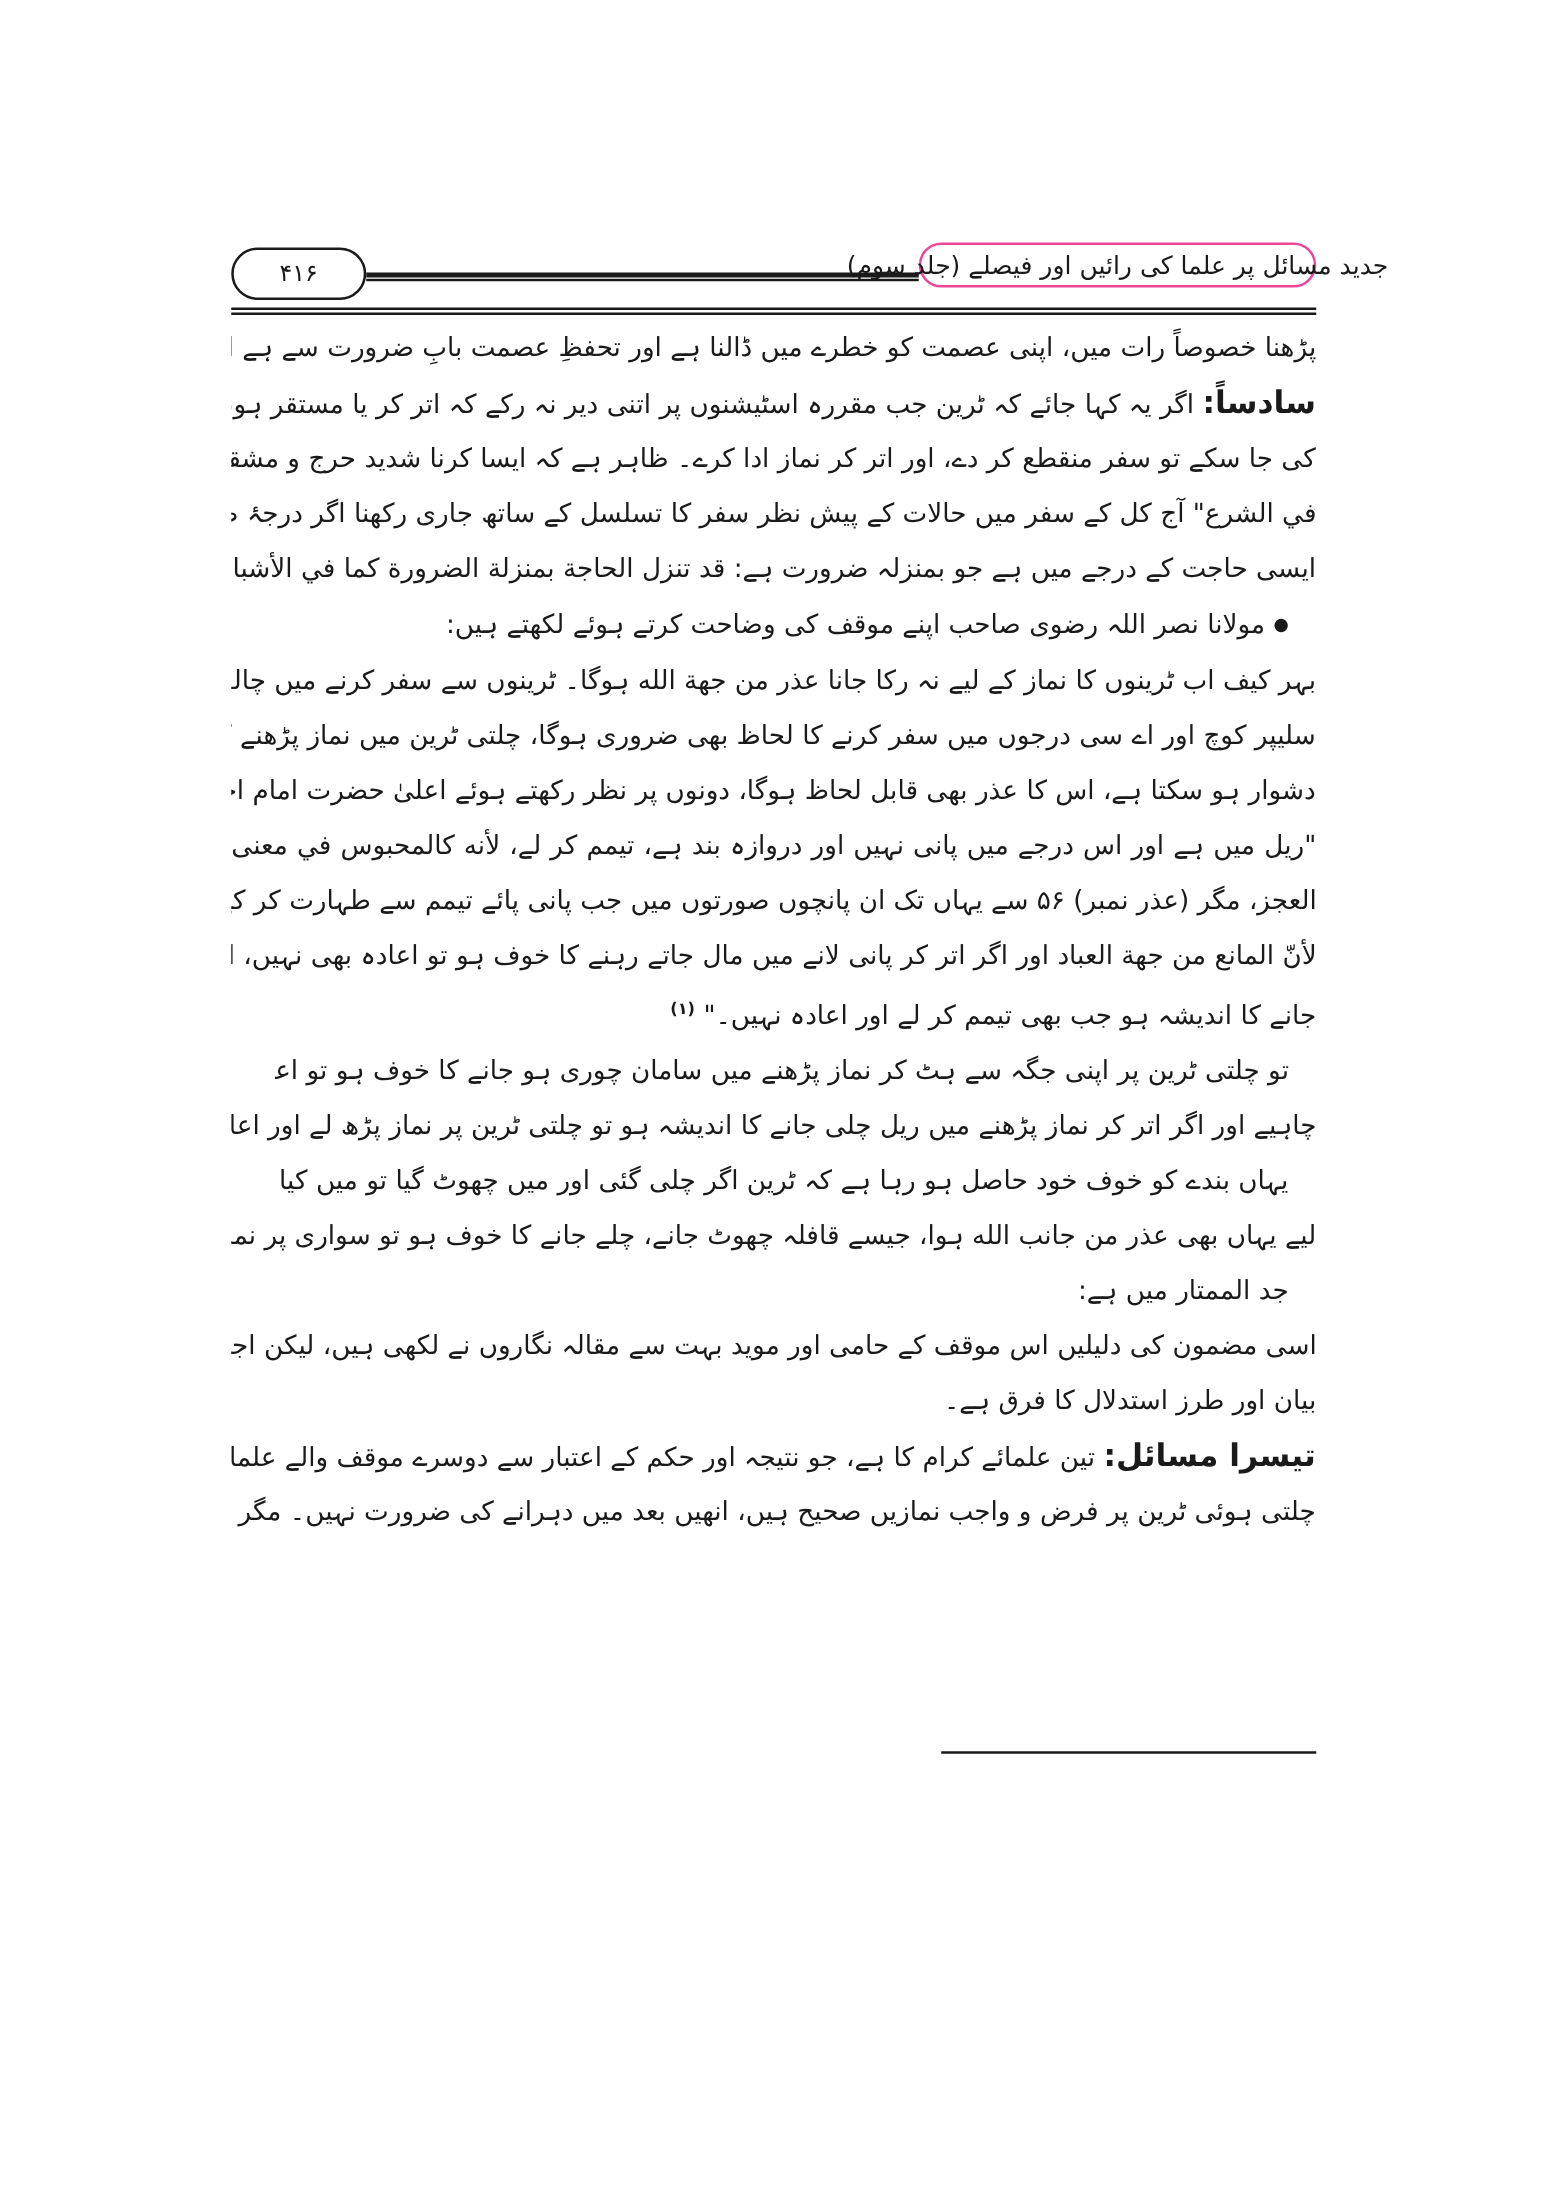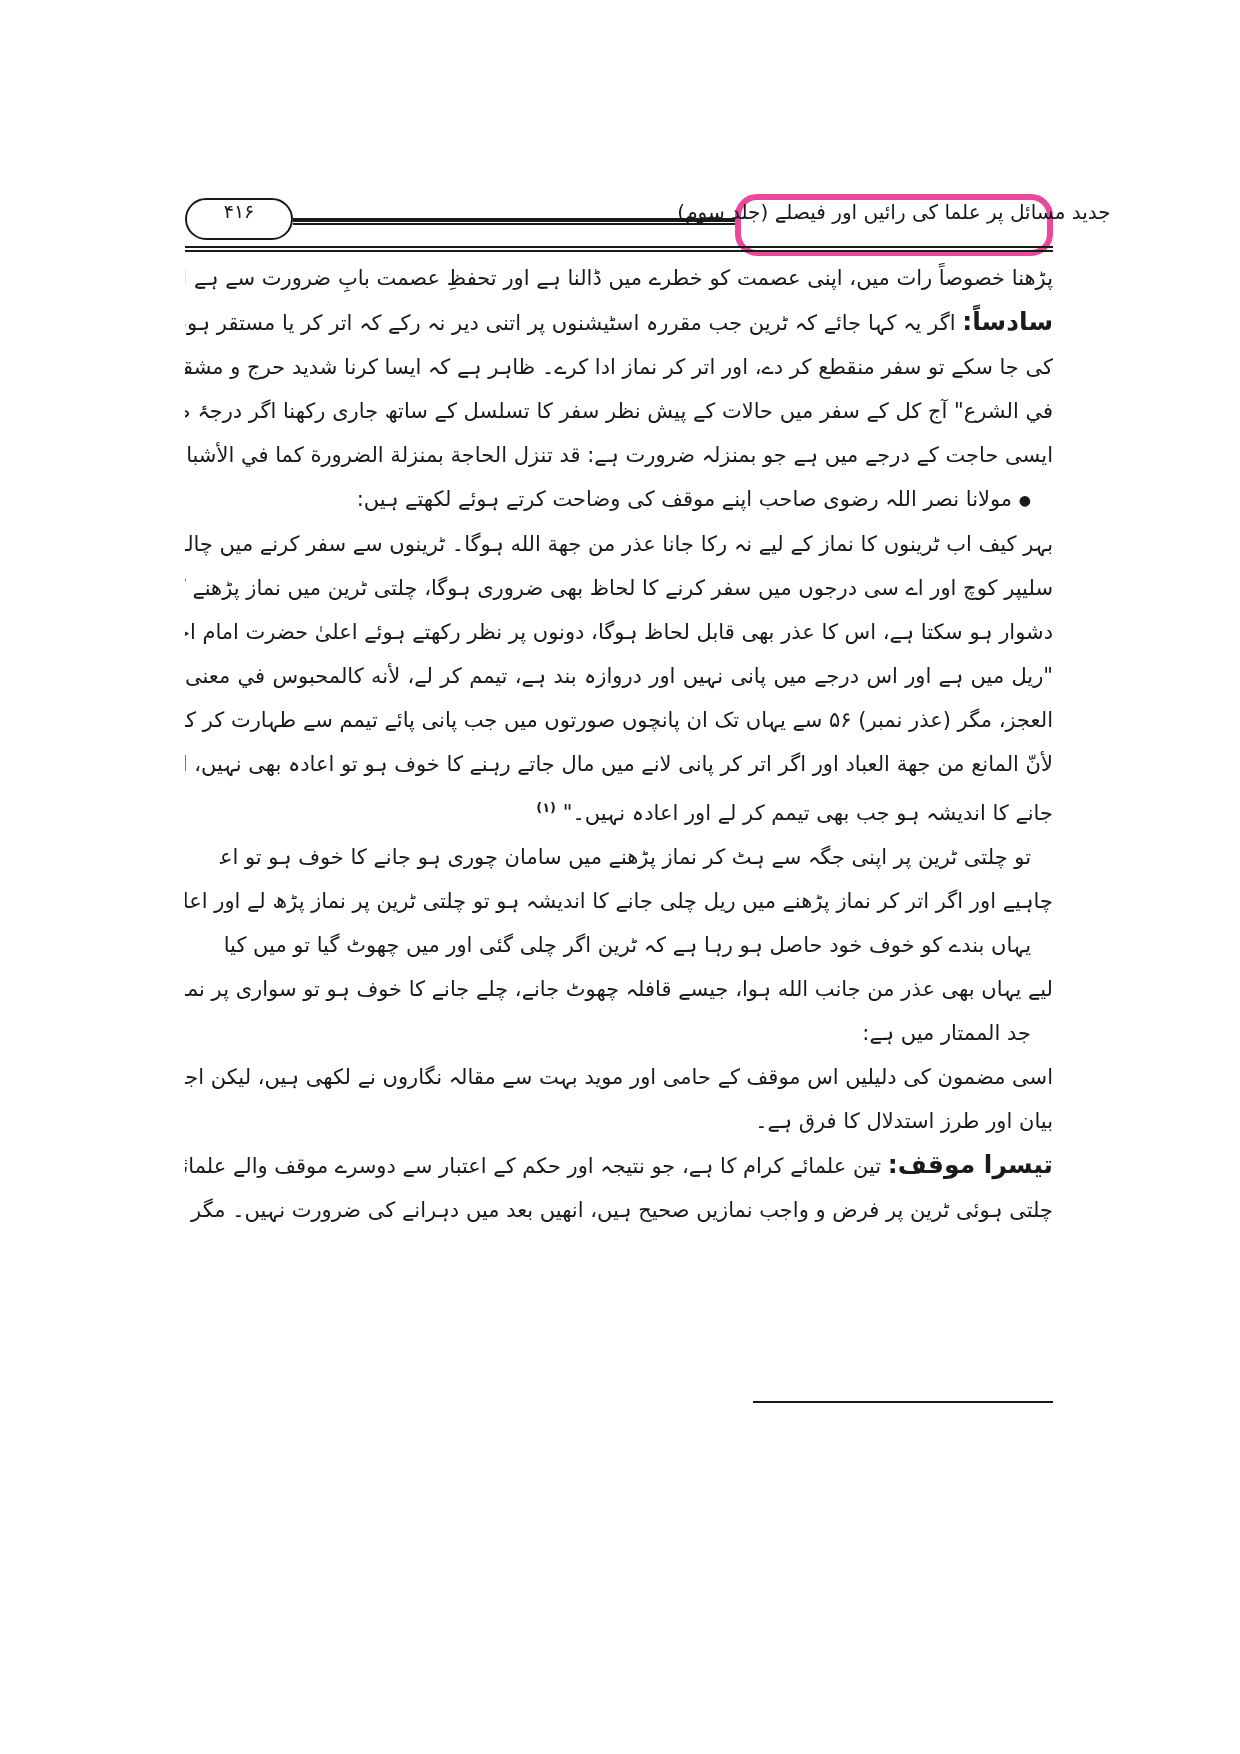--- a/index.html
+++ b/index.html
@@ -1,23 +1,23 @@
 <!DOCTYPE html>
 <html><head>
 <meta charset="utf-8">
 <style>
   html, body { margin: 0; padding: 0; background: #ffffff; }
   body { width: 1240px; height: 1754px; position: relative; overflow: hidden; font-family: "DejaVu Sans", sans-serif; color: #1a1a1a; }
   .page { position: absolute; left: 0; top: 0; width: 1240px; height: 1754px; background: #fff; }
 
   
   .hdr { position: absolute; left: 185px; top: 198px; width: 868px; height: 46px; }
-  .hdr-pagebox { position: absolute; left: 0; top: 0; width: 108px; height: 42px; border: 2px solid #1a1a1a; border-radius: 22px; box-sizing: border-box; display: flex; justify-content: center; }
+  .hdr-pagebox { position: absolute; left: 0; top: 0; width: 108px; height: 42px; border: 2px solid #1a1a1a; border-radius: 22px; box-sizing: border-box; display: flex; align-items: center; justify-content: center; }
   .hdr-pagebox span { font-size: 19px; letter-spacing: 1px; }
-  .hdr-titlebox { position: absolute; right: 0; top: -4px; height: 62px; width: 318px; border: 6px solid #ec4899; border-radius: 22px; box-sizing: border-box; display: flex; align-items: flex-start; justify-content: center; direction: rtl; }
+  .hdr-titlebox { position: absolute; right: 0; top: -4px; height: 36px; width: 318px; border: 2px solid #ec4899; border-radius: 22px; box-sizing: border-box; display: flex; align-items: center; justify-content: center; direction: rtl; }
   .hdr-titlebox span { font-size: 20px; white-space: nowrap; }
   .hdr-connector { position: absolute; left: 108px; right: 318px; top: 20px; height: 7px; border-top: 4px solid #1a1a1a; border-bottom: 2px solid #1a1a1a; box-sizing: border-box; }
   .hdr-underline { position: absolute; left: 185px; top: 246px; width: 868px; height: 6px; border-top: 2px solid #1a1a1a; border-bottom: 2px solid #1a1a1a; box-sizing: border-box; }
 
   
   .body { position: absolute; left: 185px; top: 256px; width: 868px; direction: rtl; text-align: justify; }
   .line { font-size: 21px; line-height: 44px; white-space: nowrap; overflow: hidden; text-align: justify; text-align-last: justify; }
   .line.last { text-align-last: right; }
   .line.indent { padding-right: 22px; margin-left: 35px; }
   .bold-lead { font-weight: bold; font-size: 25px; }
@@ -65,20 +65,20 @@
     <div class="line last"><span>جانے کا اندیشہ ہو جب بھی تیمم کر لے اور اعادہ نہیں۔"</span> <span class="sup">(۱)</span></div>
 
     <div class="line indent"><span>تو چلتی ٹرین پر اپنی جگہ سے ہٹ کر نماز پڑھنے میں سامان چوری ہو جانے کا خوف ہو تو اعادہ بھی واجب نہیں ہونا</span></div>
     <div class="line last"><span>چاہیے اور اگر اتر کر نماز پڑھنے میں ریل چلی جانے کا اندیشہ ہو تو چلتی ٹرین پر نماز پڑھ لے اور اعادہ واجب نہیں ہونا چاہیے۔</span></div>
     <div class="line indent"><span>یہاں بندے کو خوف خود حاصل ہو رہا ہے کہ ٹرین اگر چلی گئی اور میں چھوٹ گیا تو میں کیا کروں گا، ڈر خود پیدا ہوا، اس</span></div>
     <div class="line"><span>لیے یہاں بھی عذر من جانب الله ہوا، جیسے قافلہ چھوٹ جانے، چلے جانے کا خوف ہو تو سواری پر نماز پڑھ لینا جائز</span></div>
     <div class="line last indent"><span>جد الممتار میں ہے:</span></div>
     <div class="line"><span>اسی مضمون کی دلیلیں اس موقف کے حامی اور موید بہت سے مقالہ نگاروں نے لکھی ہیں، لیکن اجمال و تفصیل، پیرایۂ</span></div>
     <div class="line last"><span>بیان اور طرز استدلال کا فرق ہے۔</span></div>
 
-    <div class="line"><span class="bold-lead">تیسرا موقف:</span><span> تین علمائے کرام کا ہے، جو نتیجہ اور حکم کے اعتبار سے دوسرے موقف والے علمائے کرام کے ساتھ ہیں کہ</span></div>
+    <div class="line"><span class="bold-lead">تیسرا مسائل:</span><span> تین علمائے کرام کا ہے، جو نتیجہ اور حکم کے اعتبار سے دوسرے موقف والے علمائے کرام کے ساتھ ہیں کہ</span></div>
     <div class="line last"><span>چلتی ہوئی ٹرین پر فرض و واجب نمازیں صحیح ہیں، انھیں بعد میں دہرانے کی ضرورت نہیں۔ مگر حکم کی علت میں اختلاف رکھتے ہیں۔</span></div>
   </div>
 
   <div class="fn-sep"></div>
   <div class="footnotes">
   </div>
 </div>
 
 </body></html>

